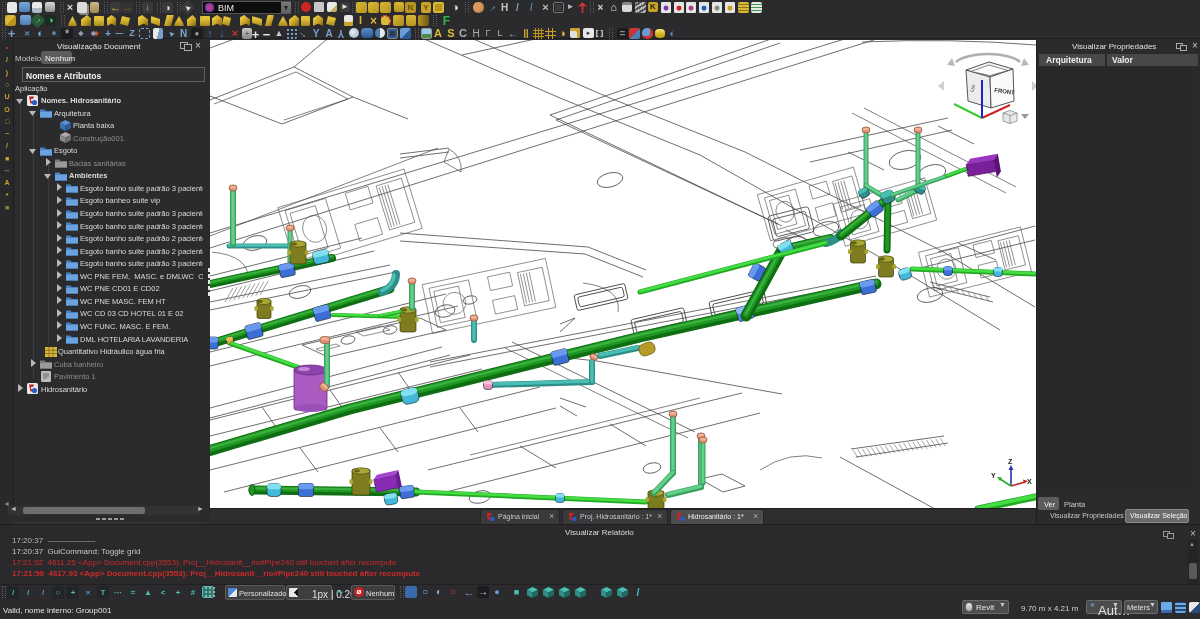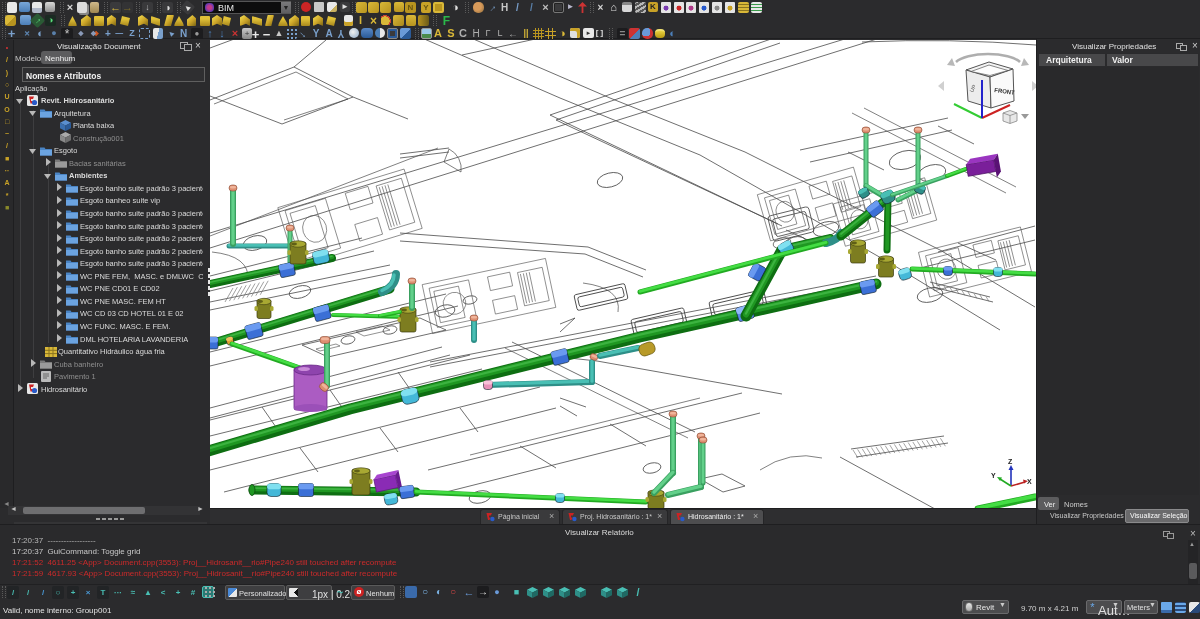--- a/index.html
+++ b/index.html
@@ -191,21 +191,21 @@
 <div class="ab" style="left:48px;top:163px;width:1px;height:180px;background:#3e3e40"></div>
 <div class="txt" style="left:15px;top:83.5px;color:#dcdcdc;font-size:7.5px;max-width:188px;overflow:hidden;">Aplicação</div>
 <svg class="ab" style="left:16px;top:96.55px" width="8" height="8">
     <path d="M0 2 L7 2 L3.5 7z" fill="#b8b8b8"></path>
   </svg>
 <svg class="ab" style="left:27px;top:94.55px" width="11" height="11">
     <rect x="0" y="0" width="11" height="11" rx="1.5" fill="#e8e8e8"></rect>
     <path d="M2 1.5h5l-1 2.5H4v2h2L5 8.5H3.5z" fill="#cc2222"></path>
     <circle cx="7.5" cy="7.5" r="2.6" fill="#2a5ac8"></circle>
   </svg>
-<div class="txt" style="left:41px;top:96.05px;color:#dcdcdc;font-size:7.5px;font-weight:bold;max-width:162px;overflow:hidden;">Revit. Hidrosanitário</div>
+<div class="txt" style="left:41px;top:96.05px;color:#dcdcdc;font-size:7.5px;font-weight:bold;max-width:162px;overflow:hidden;">Nomes. Hidrosanitário</div>
 <svg class="ab" style="left:29px;top:109.1px" width="8" height="8">
     <path d="M0 2 L7 2 L3.5 7z" fill="#b8b8b8"></path>
   </svg>
 <svg class="ab" style="left:40px;top:108.1px" width="12" height="10">
     <path d="M0 1.5h4.5l1 1.5H12v6.5H0z" fill="#4a84c4"></path>
     <path d="M0 4h12v5.5H0z" fill="#6ba3e0"></path>
   </svg>
 <div class="txt" style="left:54px;top:108.6px;color:#dcdcdc;font-size:7.5px;max-width:149px;overflow:hidden;">Arquitetura</div>
 <svg class="ab" style="left:60px;top:119.65px" width="11" height="11">
     <path d="M5.5 0 11 2.7 5.5 5.4 0 2.7z" fill="#5a8fd0"></path>
@@ -976,33 +976,33 @@
 <div class="ic" style="left:1176px;top:43px;width:7px;height:6px;border-radius:2px;border:1px solid #aaa;border-radius:0;"></div>
 <div class="ic" style="left:1180px;top:45px;width:7px;height:6px;border-radius:2px;background:#2b2b2d;border:1px solid #aaa;border-radius:0;"></div>
 <div class="txt" style="left:1192px;top:40px;color:#ccc;font-size:10px;">×</div>
 <div class="ab" style="left:1038px;top:53px;width:68px;height:14px;background:#48484a;border:1px solid #2a2a2c"></div>
 <div class="ab" style="left:1106px;top:53px;width:93px;height:14px;background:#48484a;border:1px solid #2a2a2c"></div>
 <div class="txt" style="left:1046px;top:55px;color:#f0f0f0;font-size:8.5px;font-weight:bold;">Arquitetura</div>
 <div class="txt" style="left:1112px;top:55px;color:#f0f0f0;font-size:8.5px;font-weight:bold;">Valor</div>
 <div class="ab" style="left:1038px;top:67px;width:161px;height:428px;background:#29292b"></div>
 <div class="ab" style="left:1038px;top:497px;width:21px;height:13px;background:#5c5c5e;border-radius:2px"></div>
 <div class="txt" style="left:1044px;top:500px;color:#f0f0f0;font-size:7.5px;text-align:right;">Ver</div>
-<div class="txt" style="left:1064px;top:500px;color:#cccccc;font-size:7.5px;">Nomes</div>
+<div class="txt" style="left:1064px;top:500px;color:#cccccc;font-size:7.5px;">Planta</div>
 <div class="txt" style="left:1050px;top:512px;color:#c8c8c8;font-size:7px;">Visualizar Propriedades</div>
 <div class="ab" style="left:1125px;top:509px;width:64px;height:14px;background:#6a6a6c;border-radius:2px;border:1px solid #8a8a8c"></div>
 <div class="txt" style="left:1130px;top:512px;color:#fafafa;font-size:7px;">Visualizar Seleção</div>
 <div class="ab" style="left:0;top:524px;width:1200px;height:60px;background:#2a2a2c;border-top:1px solid #1e1e20"></div>
 <div class="txt" style="left:565px;top:528px;color:#dcdcdc;font-size:8px;">Visualizar Relatório</div>
 <div class="ic" style="left:1163px;top:531px;width:7px;height:6px;border-radius:2px;border:1px solid #999;border-radius:0;"></div>
 <div class="ic" style="left:1167px;top:533px;width:7px;height:6px;border-radius:2px;background:#2a2a2c;border:1px solid #999;border-radius:0;"></div>
 <div class="txt" style="left:1190px;top:528px;color:#bbb;font-size:10px;">×</div>
 <div class="txt" style="left:12px;top:536px;color:#b8b8b8;font-size:8px;">17:20:37&nbsp; ------------------</div>
 <div class="txt" style="left:12px;top:547px;color:#c8c8c8;font-size:8px;">17:20:37&nbsp; GuiCommand: Toggle grid</div>
 <div class="txt" style="left:12px;top:558px;color:#cc2a2a;font-size:8px;">17:21:52&nbsp; 4611.25 &lt;App&gt; Document.cpp(3553): Proj__Hidrosanit__rio#Pipe240 still touched after recompute</div>
-<div class="txt" style="left:12px;top:569px;color:#cc2a2a;font-size:8px;">17:21:59&nbsp; 4617.93 &lt;App&gt; Document.cpp(3553): Proj__Hidrosanit__rio#Pipe240 still touched after recompute</div>
+<div class="txt" style="left:12px;top:569px;color:#cc2a2a;font-size:8px;font-weight:bold;">17:21:59&nbsp; 4617.93 &lt;App&gt; Document.cpp(3553): Proj__Hidrosanit__rio#Pipe240 still touched after recompute</div>
 <div class="ab" style="left:1188px;top:540px;width:10px;height:44px;background:#242426"></div>
 <div class="ab" style="left:1189px;top:563px;width:8px;height:16px;background:#5a5a5c;border-radius:2px"></div>
 <div class="txt" style="left:1189px;top:541px;color:#999;font-size:6px;">▲</div>
 <div class="ab" style="left:0;top:584px;width:1200px;height:17px;background:#2b2b2d;border-top:1px solid #202022"></div>
 <div class="grip" style="left:2px;top:586px;height:12px"></div>
 <div class="ic" style="left:7px;top:586px;width:12px;height:13px;border-radius:2px;background:#222426;color:#49bfb4;font-size:8px;font-weight:bold;">/</div>
 <div class="ic" style="left:22px;top:586px;width:12px;height:13px;border-radius:2px;color:#49bfb4;font-size:8px;font-weight:bold;">/</div>
 <div class="ic" style="left:37px;top:586px;width:12px;height:13px;border-radius:2px;color:#4a9ad8;font-size:8px;font-weight:bold;">/</div>
 <div class="ic" style="left:52px;top:586px;width:12px;height:13px;border-radius:2px;background:#222426;color:#49bfb4;font-size:8px;font-weight:bold;">○</div>
 <div class="ic" style="left:67px;top:586px;width:12px;height:13px;border-radius:2px;background:#222426;color:#49bfb4;font-size:8px;font-weight:bold;">+</div>

